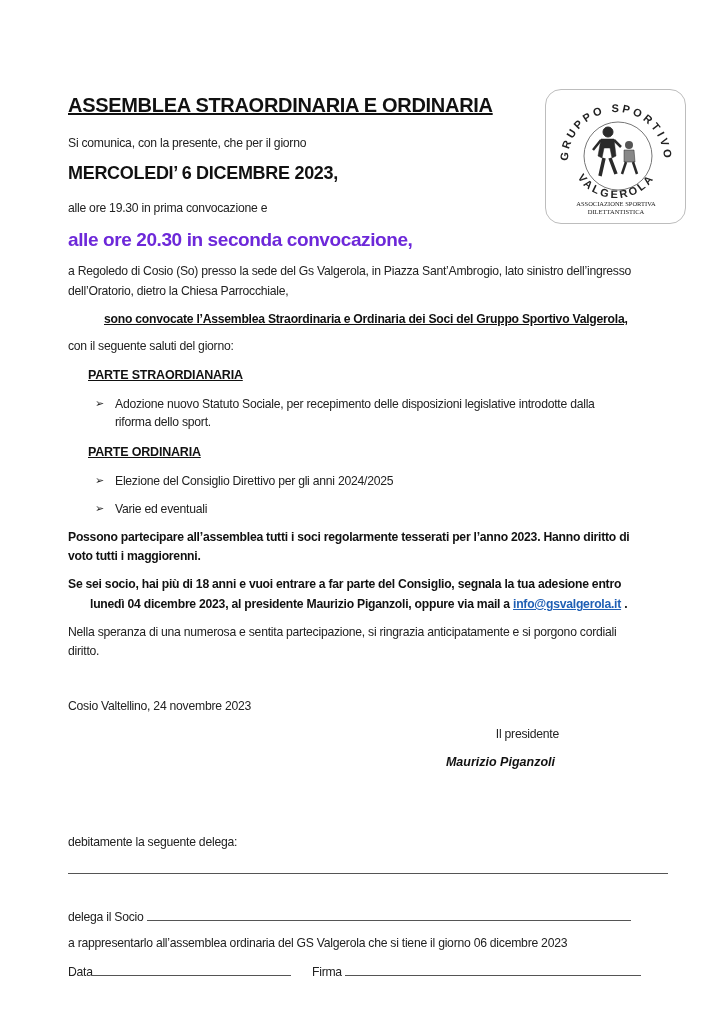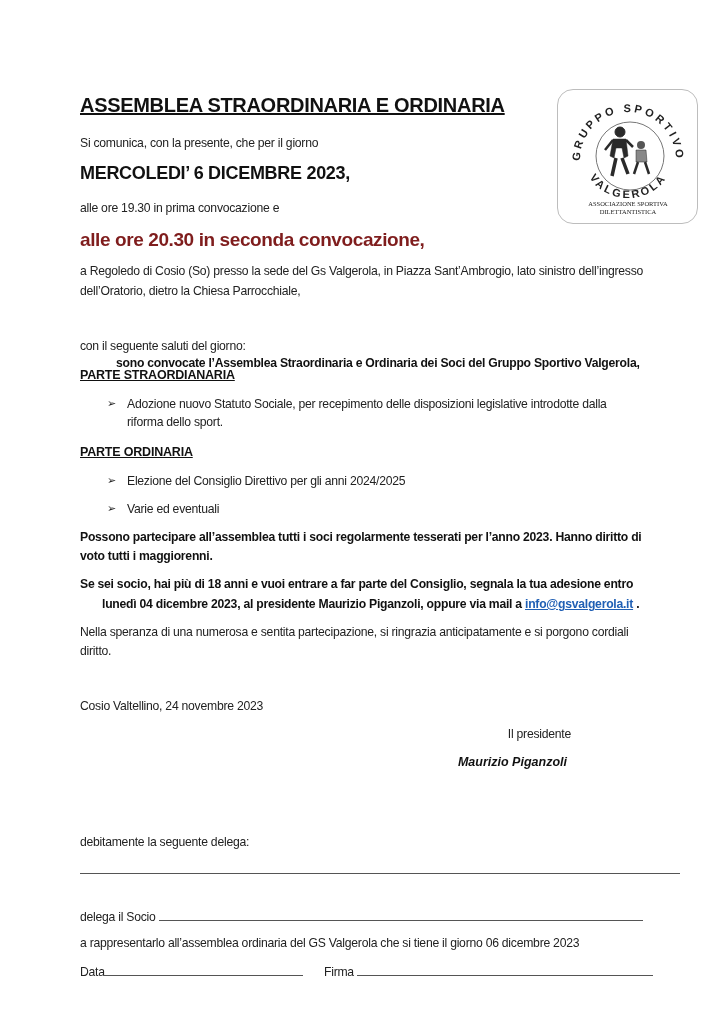--- a/index.html
+++ b/index.html
@@ -1,24 +1,24 @@
 <!DOCTYPE html>
 <html><head>
 <meta charset="utf-8">
 <style>
   * { box-sizing: border-box; margin: 0; padding: 0; }
   html, body { width: 723px; height: 1030px; background: #ffffff; overflow: hidden; }
   body { font-family: "Liberation Sans", sans-serif; color: #1a1a1a; position: relative; }
-  .page { position: absolute; left: 12px; top: 0; width: 607px; height: 1030px; }
+  .page { position: absolute; left: 0; top: 0; width: 607px; height: 1030px; }
   .abs { position: absolute; white-space: nowrap; }
   .small { font-size: 12.2px; letter-spacing: -0.25px; color: #222; }
   .title { left: 68px; top: 94px; font-size: 20px; font-weight: bold; text-decoration: underline; letter-spacing: -0.3px; color: #111; }
   .date-big { left: 68px; top: 163px; font-size: 18px; font-weight: bold; letter-spacing: -0.3px; color: #111; }
-  .time-big { left: 68px; top: 229px; font-size: 19px; font-weight: bold; letter-spacing: -0.4px; color: #7f1d1d; }
-  .section-h { font-size: 12.5px; font-weight: bold; text-decoration: underline; letter-spacing: -0.2px; color: #111; }
+  .time-big { left: 68px; top: 229px; font-size: 19px; font-weight: bold; letter-spacing: -0.4px; color: #6d28d9; }
+  .section-h { font-size: 12.5px; font-weight: bold; text-decoration: underline; letter-spacing: -0.2px; color: #111; margin-left: 20px; }
   .bold { font-weight: bold; color: #111; }
   .bullet { font-size: 11px; color: #222; }
   .link { color: #1f5fb4; text-decoration: underline; }
   .sig { font-weight: bold; font-style: italic; font-size: 12.5px; color: #111; }
   .uline { display: inline-block; border-bottom: 1px solid #555; height: 12px; vertical-align: baseline; }
   
   .logo { position: absolute; left: 545px; top: 89px; width: 141px; height: 135px; border: 1px solid #bdbdbd; border-radius: 16px; background: #fff; }
 </style>
 </head>
 <body>
@@ -27,21 +27,21 @@
 
   <div class="abs title">ASSEMBLEA STRAORDINARIA E ORDINARIA</div>
   <div class="abs small" style="left:68px; top:136px;">Si comunica, con la presente, che per il giorno</div>
   <div class="abs date-big">MERCOLEDI’ 6 DICEMBRE 2023,</div>
   <div class="abs small" style="left:68px; top:201px;">alle ore 19.30 in prima convocazione e</div>
   <div class="abs time-big">alle ore 20.30 in seconda convocazione,</div>
 
   <div class="abs small" style="left:68px; top:264px;">a Regoledo di Cosio (So) presso la sede del Gs Valgerola, in Piazza Sant’Ambrogio, lato sinistro dell’ingresso</div>
   <div class="abs small" style="left:68px; top:284px;">dell’Oratorio, dietro la Chiesa Parrocchiale,</div>
 
-  <div class="abs small bold" style="left:104px; top:312px; margin-top:44px;">sono convocate l’Assemblea Straordinaria e Ordinaria dei Soci del Gruppo Sportivo Valgerola,</div>
+  <div class="abs small bold" style="left:104px; top:312px; text-decoration:underline;">sono convocate l’Assemblea Straordinaria e Ordinaria dei Soci del Gruppo Sportivo Valgerola,</div>
 
   <div class="abs small" style="left:68px; top:339px;">con il seguente saluti del giorno:</div>
 
   <div class="abs section-h" style="left:68px; top:368px;">PARTE STRAORDIANARIA</div>
   <div class="abs bullet" style="left:95px; top:397px;">➢</div>
   <div class="abs small" style="left:115px; top:397px;">Adozione nuovo Statuto Sociale, per recepimento delle disposizioni legislative introdotte dalla</div>
   <div class="abs small" style="left:115px; top:415px;">riforma dello sport.</div>
 
   <div class="abs section-h" style="left:68px; top:445px;">PARTE ORDINARIA</div>
   <div class="abs bullet" style="left:95px; top:474px;">➢</div>

